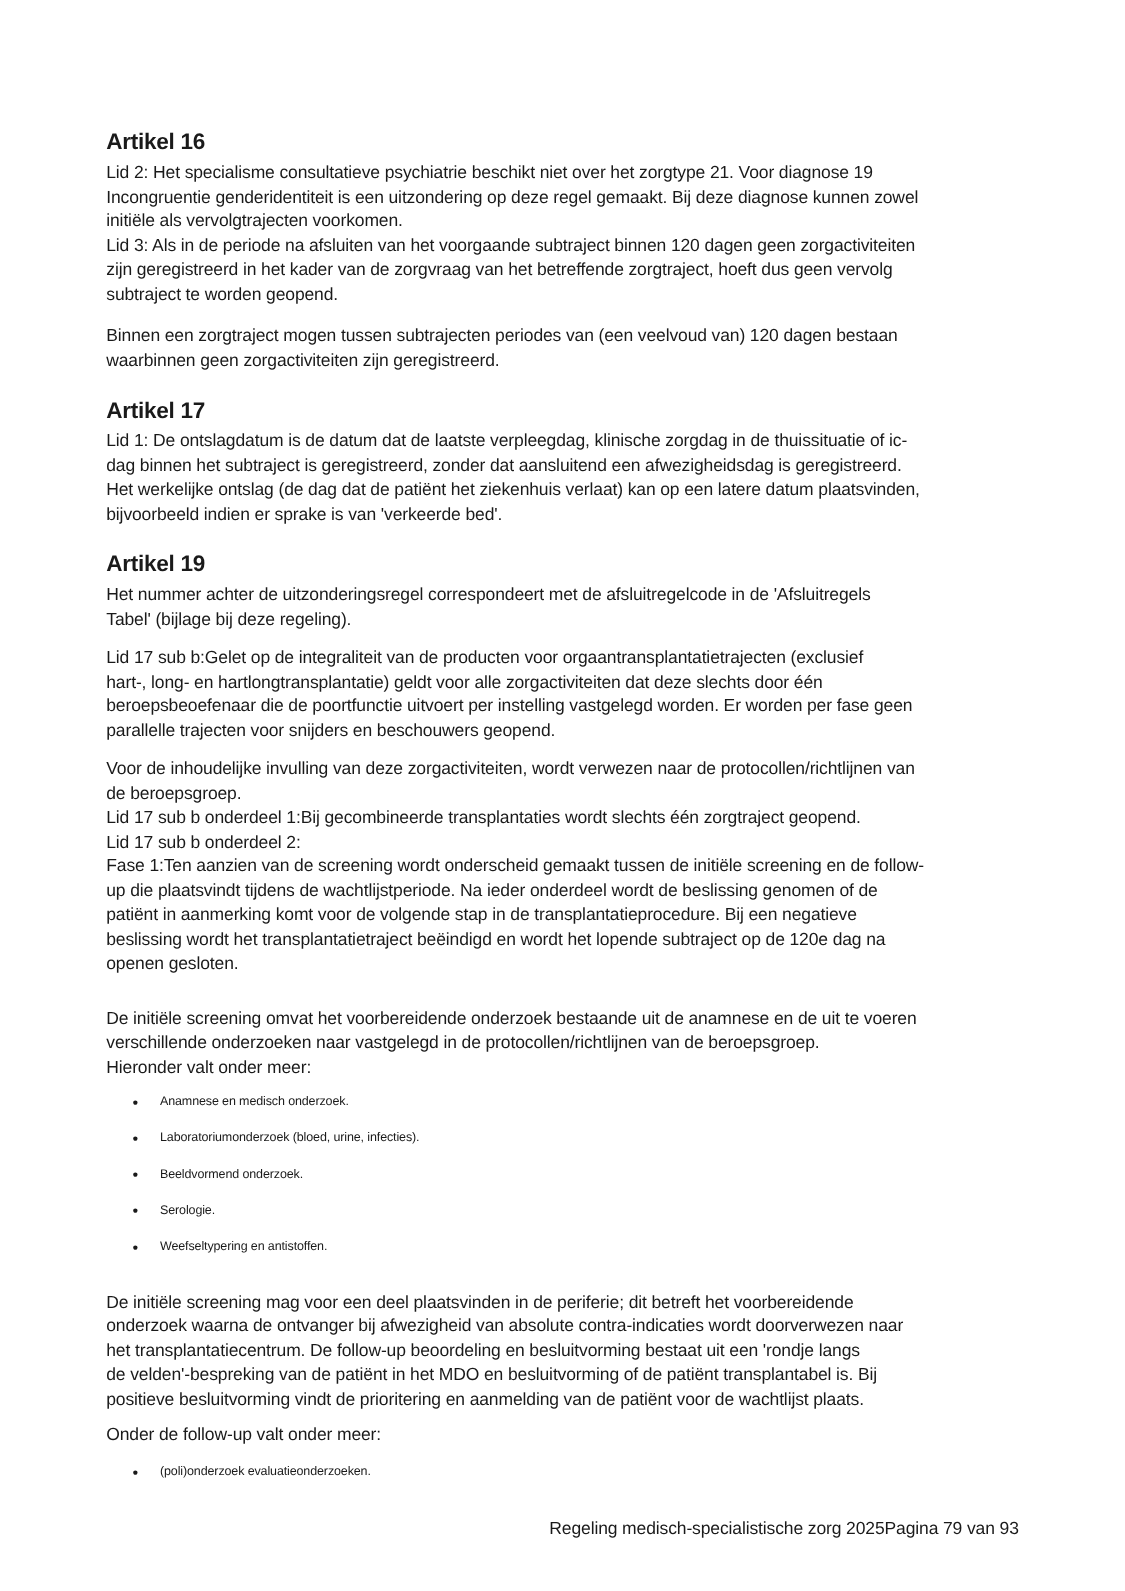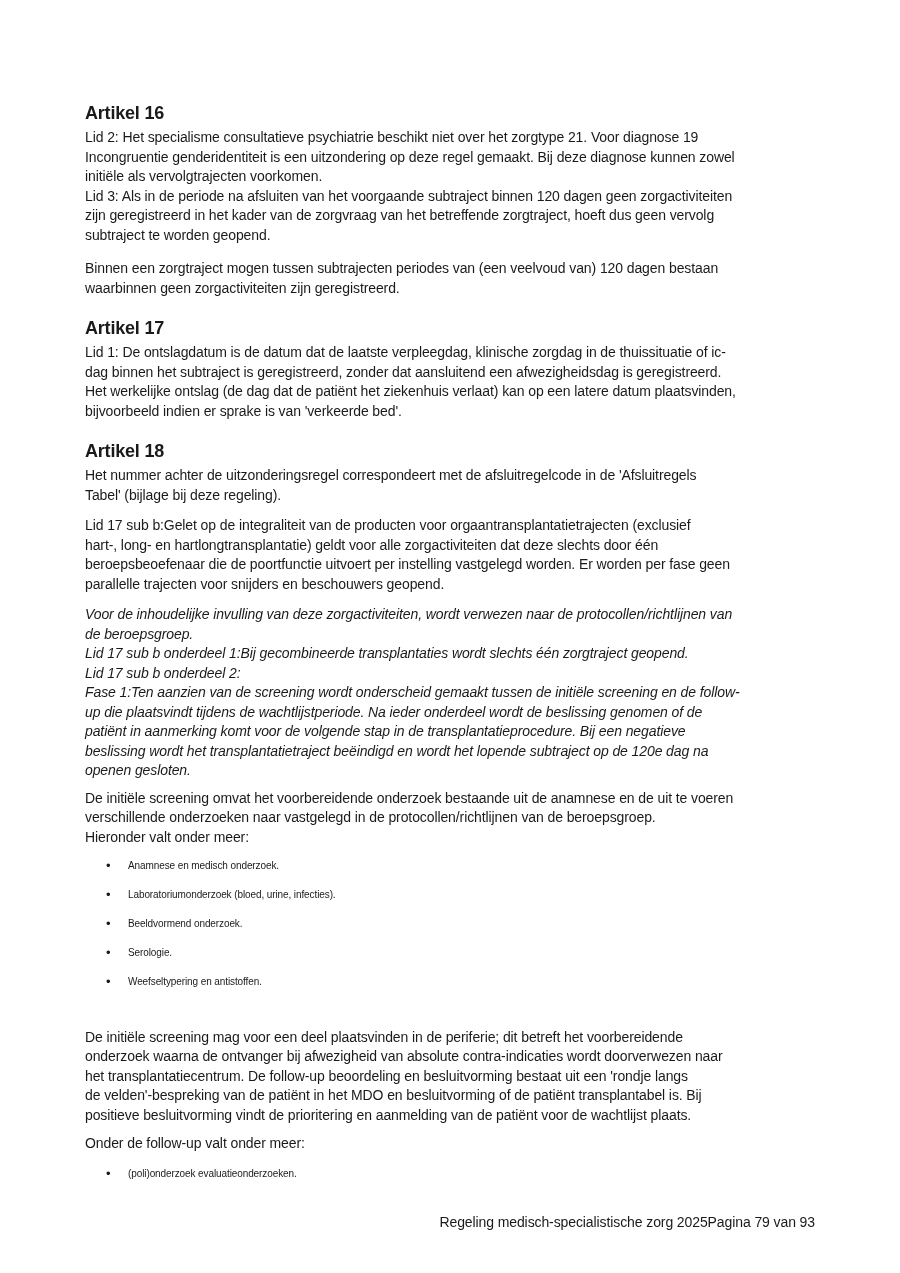--- a/index.html
+++ b/index.html
@@ -31,24 +31,24 @@
   }
   h2.sp-before { margin-top: 20px; }
   p.body {
     font-size: 14px;
     line-height: 19.5px;
     letter-spacing: -0.1px;
     margin: 0 0 11px 0;
     white-space: pre-line;
   }
   p.mb14 { margin-bottom: 14px; }
-  p.mb6  { margin-bottom: 8px; font-style: italic; }
+  p.mb6  { margin-bottom: 24px; }
   p.mb9  { margin-bottom: 9px; }
   p.mb10 { margin-bottom: 10px; }
-  p.mt24 { margin-top: 36px; }
+  p.mt24 { margin-top: 24px; }
   ul.bullets {
     list-style: none;
     margin: 0;
     padding: 0;
   }
   ul.bullets li {
     position: relative;
     padding-left: 43px;
     font-size: 10px;
     line-height: 19.5px;
@@ -89,21 +89,21 @@
 subtraject te worden geopend.</p>
     <p class="body">Binnen een zorgtraject mogen tussen subtrajecten periodes van (een veelvoud van) 120 dagen bestaan
 waarbinnen geen zorgactiviteiten zijn geregistreerd.</p>
 
     <h2 class="artikel sp-before">Artikel 17</h2>
     <p class="body">Lid 1: De ontslagdatum is de datum dat de laatste verpleegdag, klinische zorgdag in de thuissituatie of ic-
 dag binnen het subtraject is geregistreerd, zonder dat aansluitend een afwezigheidsdag is geregistreerd.
 Het werkelijke ontslag (de dag dat de patiënt het ziekenhuis verlaat) kan op een latere datum plaatsvinden,
 bijvoorbeeld indien er sprake is van 'verkeerde bed'.</p>
 
-    <h2 class="artikel sp-before">Artikel 18</h2>
+    <h2 class="artikel sp-before">Artikel 19</h2>
     <p class="body">Het nummer achter de uitzonderingsregel correspondeert met de afsluitregelcode in de 'Afsluitregels
 Tabel' (bijlage bij deze regeling).</p>
     <p class="body">Lid 17 sub b:Gelet op de integraliteit van de producten voor orgaantransplantatietrajecten (exclusief
 hart-, long- en hartlongtransplantatie) geldt voor alle zorgactiviteiten dat deze slechts door één
 beroepsbeoefenaar die de poortfunctie uitvoert per instelling vastgelegd worden. Er worden per fase geen
 parallelle trajecten voor snijders en beschouwers geopend.</p>
     <p class="body mb6">Voor de inhoudelijke invulling van deze zorgactiviteiten, wordt verwezen naar de protocollen/richtlijnen van
 de beroepsgroep.
 Lid 17 sub b onderdeel 1:Bij gecombineerde transplantaties wordt slechts één zorgtraject geopend.
 Lid 17 sub b onderdeel 2:

